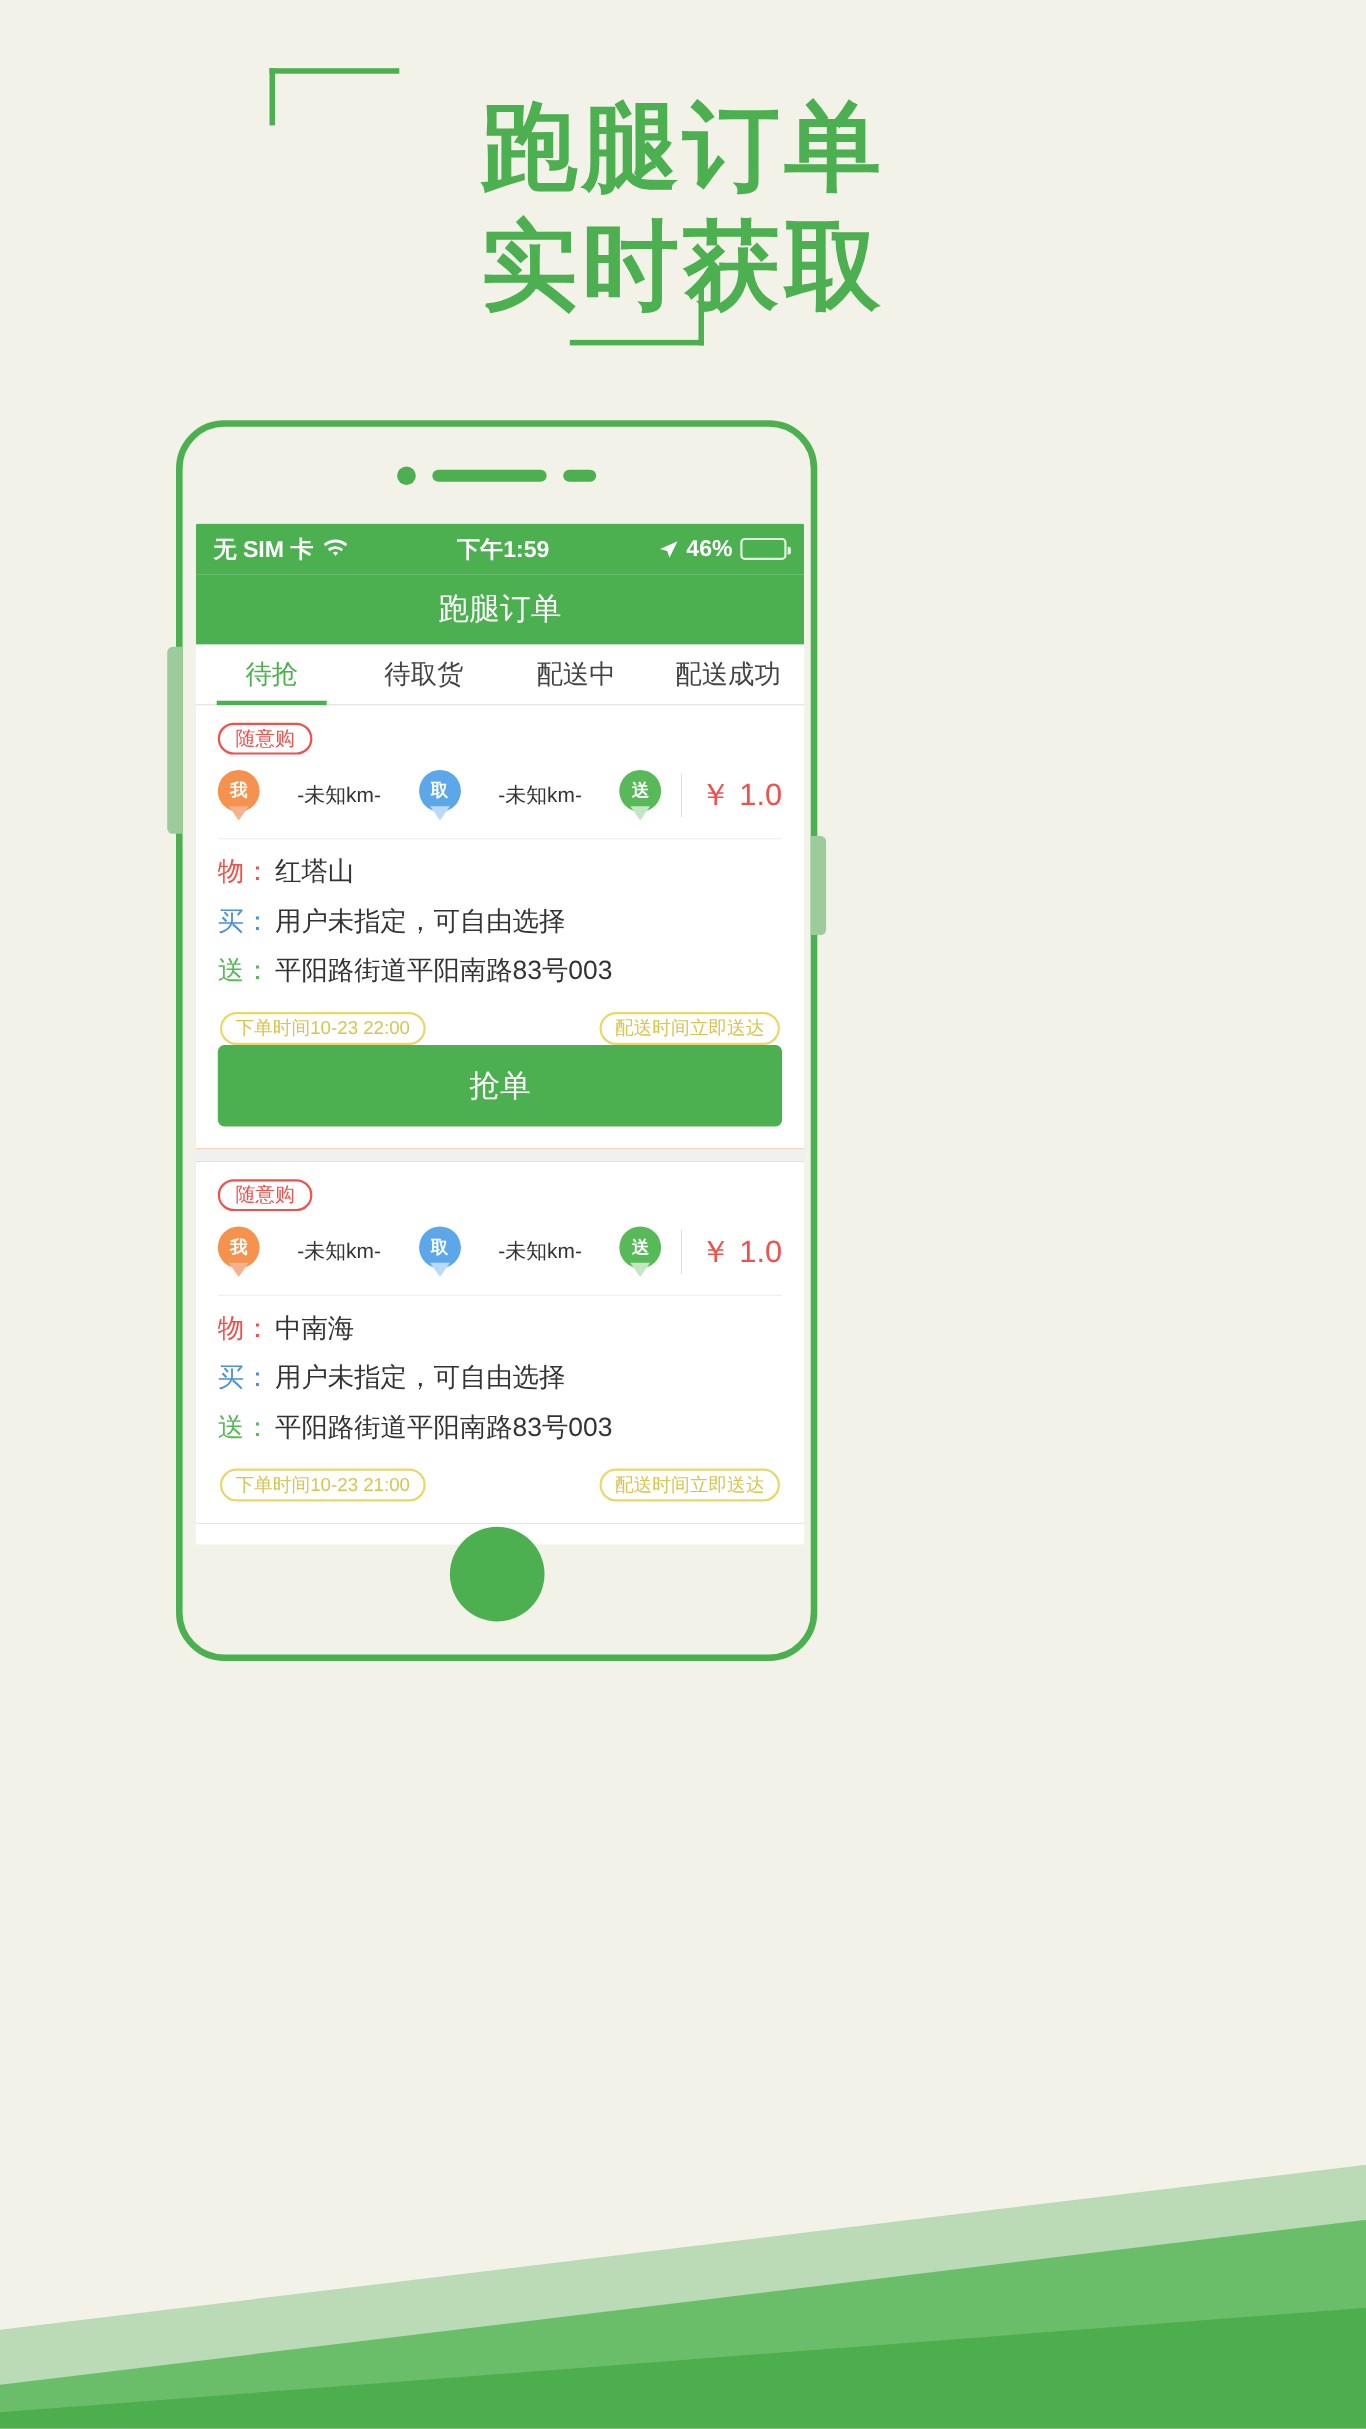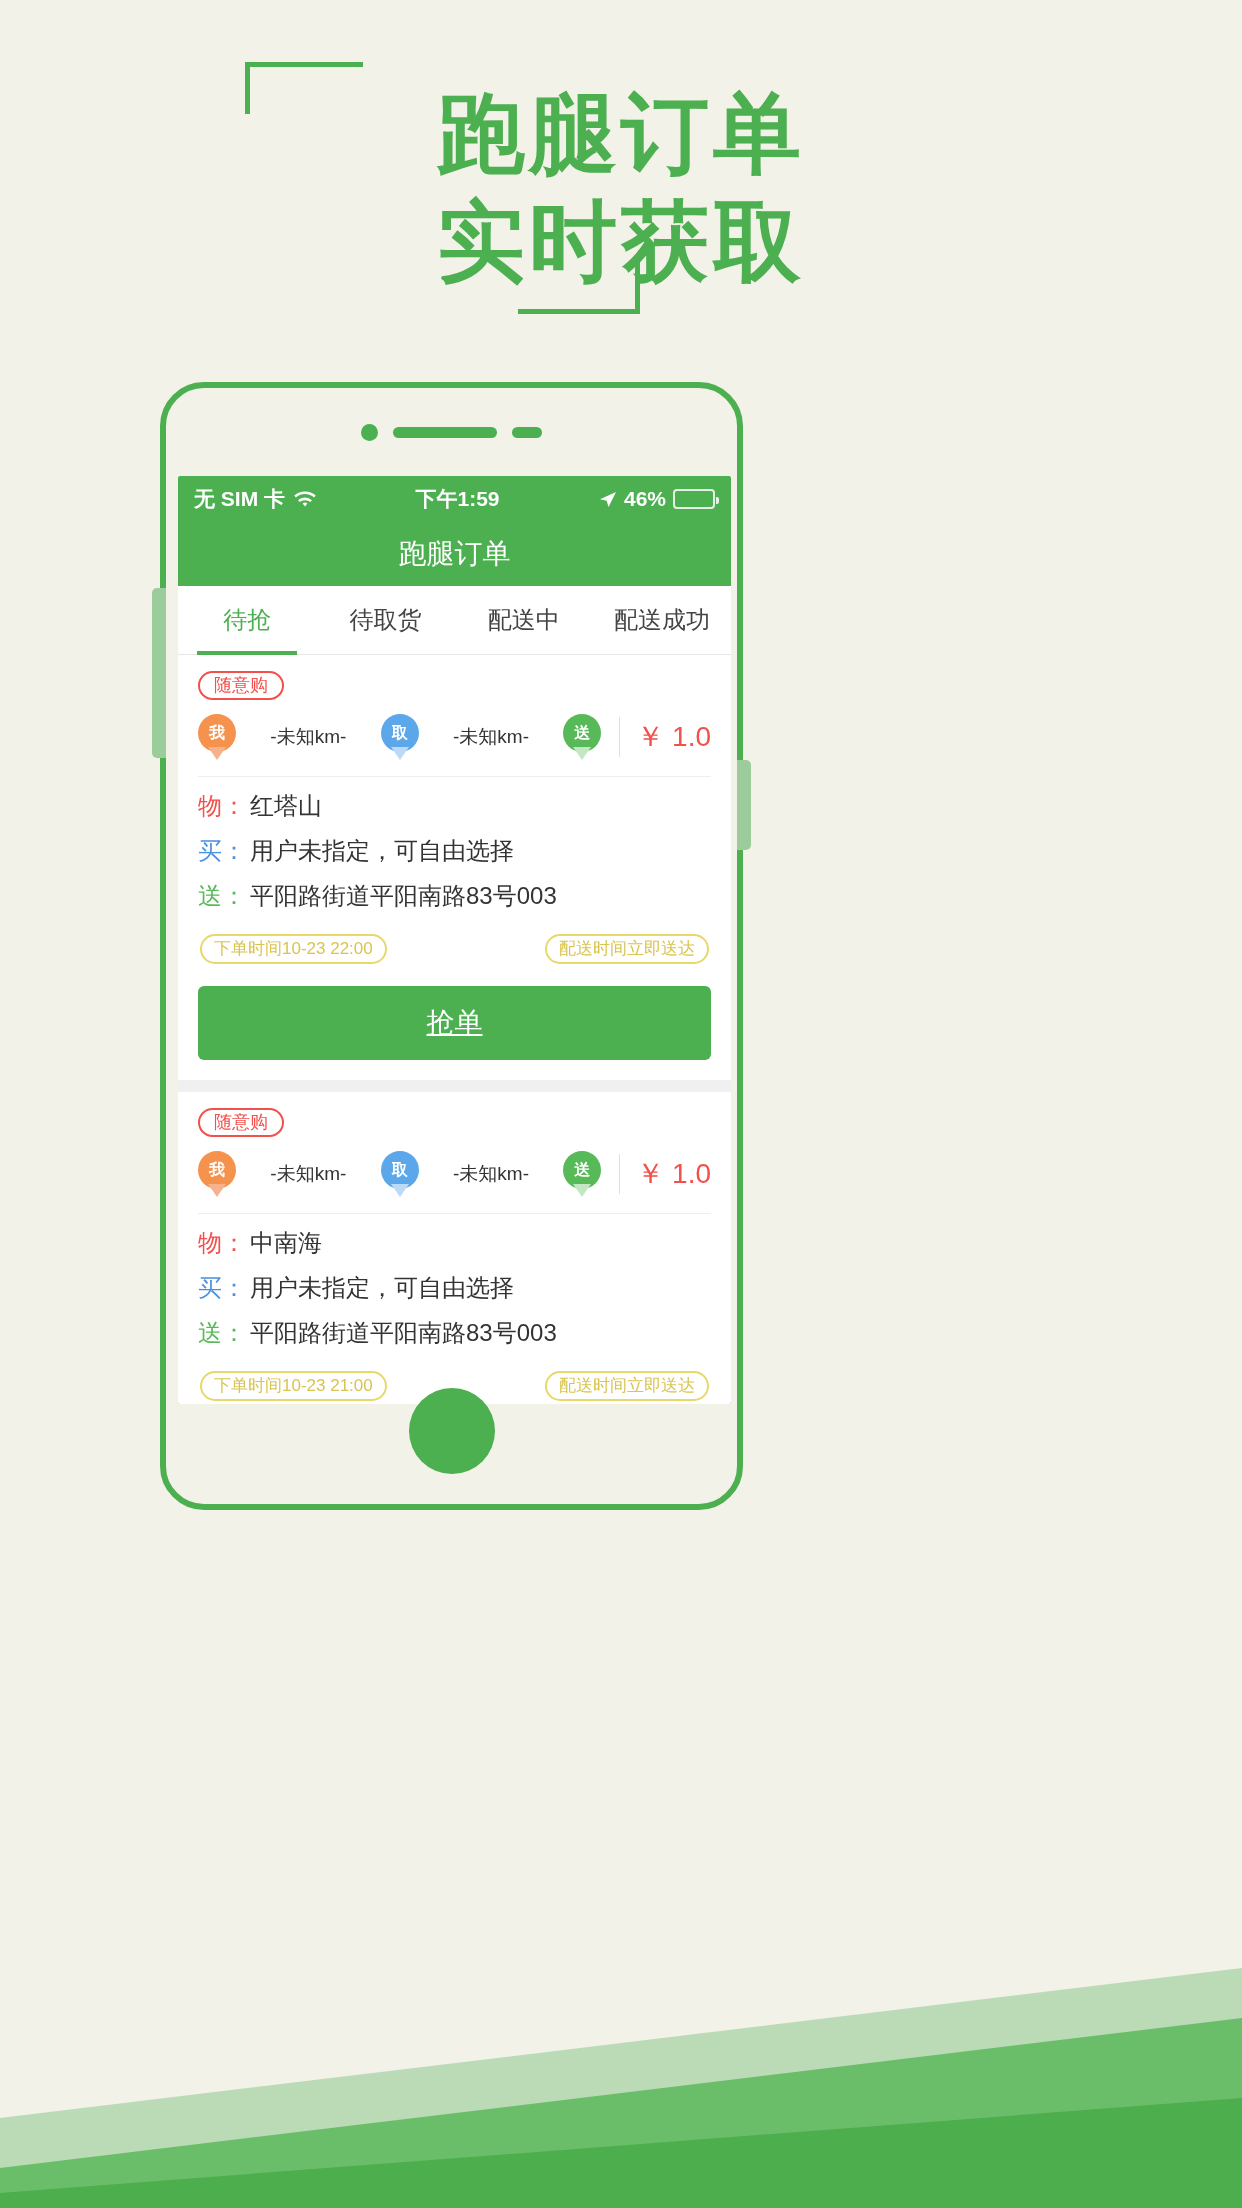--- a/index.html
+++ b/index.html
@@ -126,21 +126,21 @@
 
   
   .nav-bar {
     height: 64px; background: #4caf50; color: #fff;
     display: flex; align-items: center; justify-content: center;
     font-size: 28px; font-weight: 500;
   }
 
   
   .tabs {
-    height: 69px; background: #fff; display: flex;
+    height: 55px; background: #fff; display: flex;
     border-bottom: 1px solid #e6e6e6;
   }
   .tab {
     flex: 1; display: flex; align-items: center; justify-content: center;
     font-size: 24px; color: #444; position: relative;
   }
   .tab.active { color: #4caf50; }
   .tab.active::after {
     content: ""; position: absolute; bottom: -1px; left: 14%;
     width: 72%; height: 4px; background: #4caf50;
@@ -210,25 +210,24 @@
     display: flex; justify-content: space-between; align-items: center;
     padding: 22px 2px 0;
   }
   .time-tag {
     border: 2px solid #e8d86a; color: #d9c44f;
     border-radius: 18px; padding: 4px 12px 5px;
     font-size: 17px; line-height: 1; white-space: nowrap;
   }
 
   .grab-button {
-    margin-top: 22px; height: 74px; background: #4caf50;
+    height: 74px; background: #4caf50;
     border-radius: 6px; color: #fff;
     display: flex; align-items: center; justify-content: center;
     font-size: 28px;
-    text-decoration: underline;
   }
 </style>
 </head>
 <body>
 
 <div class="bg-wave-1"></div>
 <div class="bg-wave-2"></div>
 <div class="bg-wave-3"></div>
 
 <div class="bracket-tl"></div>

